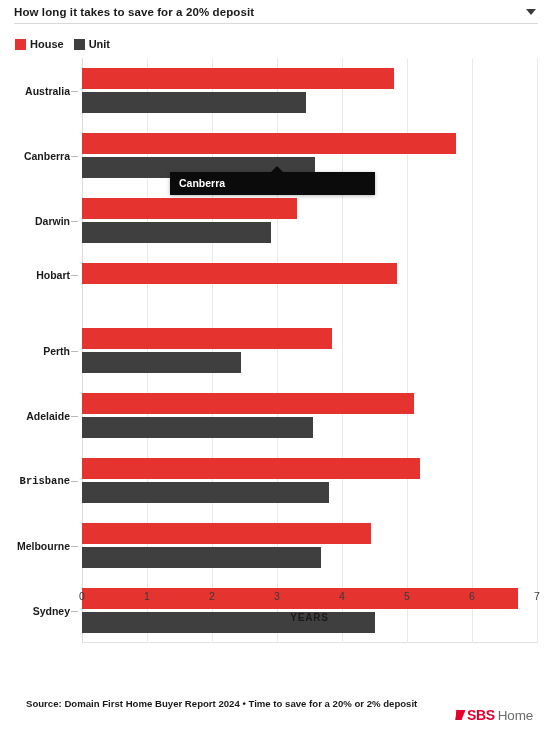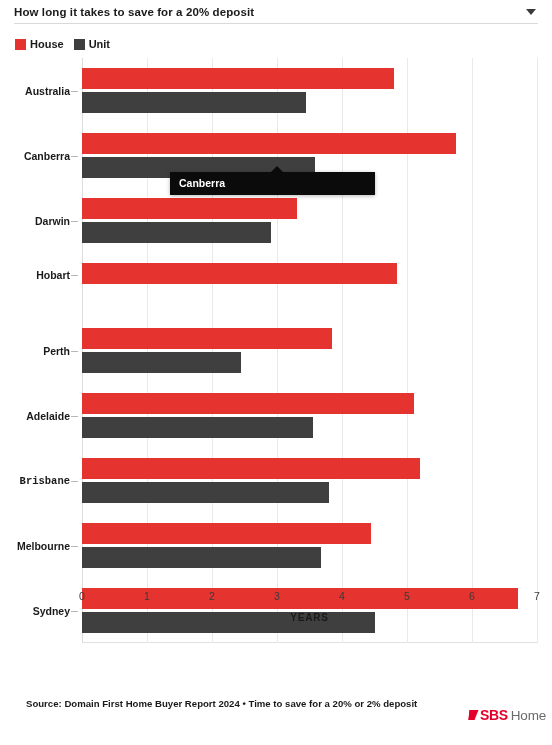--- a/index.html
+++ b/index.html
@@ -211,21 +211,21 @@
     left: 0;
     top: 0;
     width: 430px;
     font-size: 9.6px;
     font-weight: bold;
     line-height: 1.42;
     color: #1a1a1a;
   }
   .sbs-logo {
     position: absolute;
-    right: 4px;
+    right: 17px;
     top: 10px;
     display: flex;
     align-items: center;
     gap: 1px;
     padding-left: 8px;
   }
   .sbs-mark {
     width: 0;
     height: 0;
     border-left: 6px solid #e4002b;

